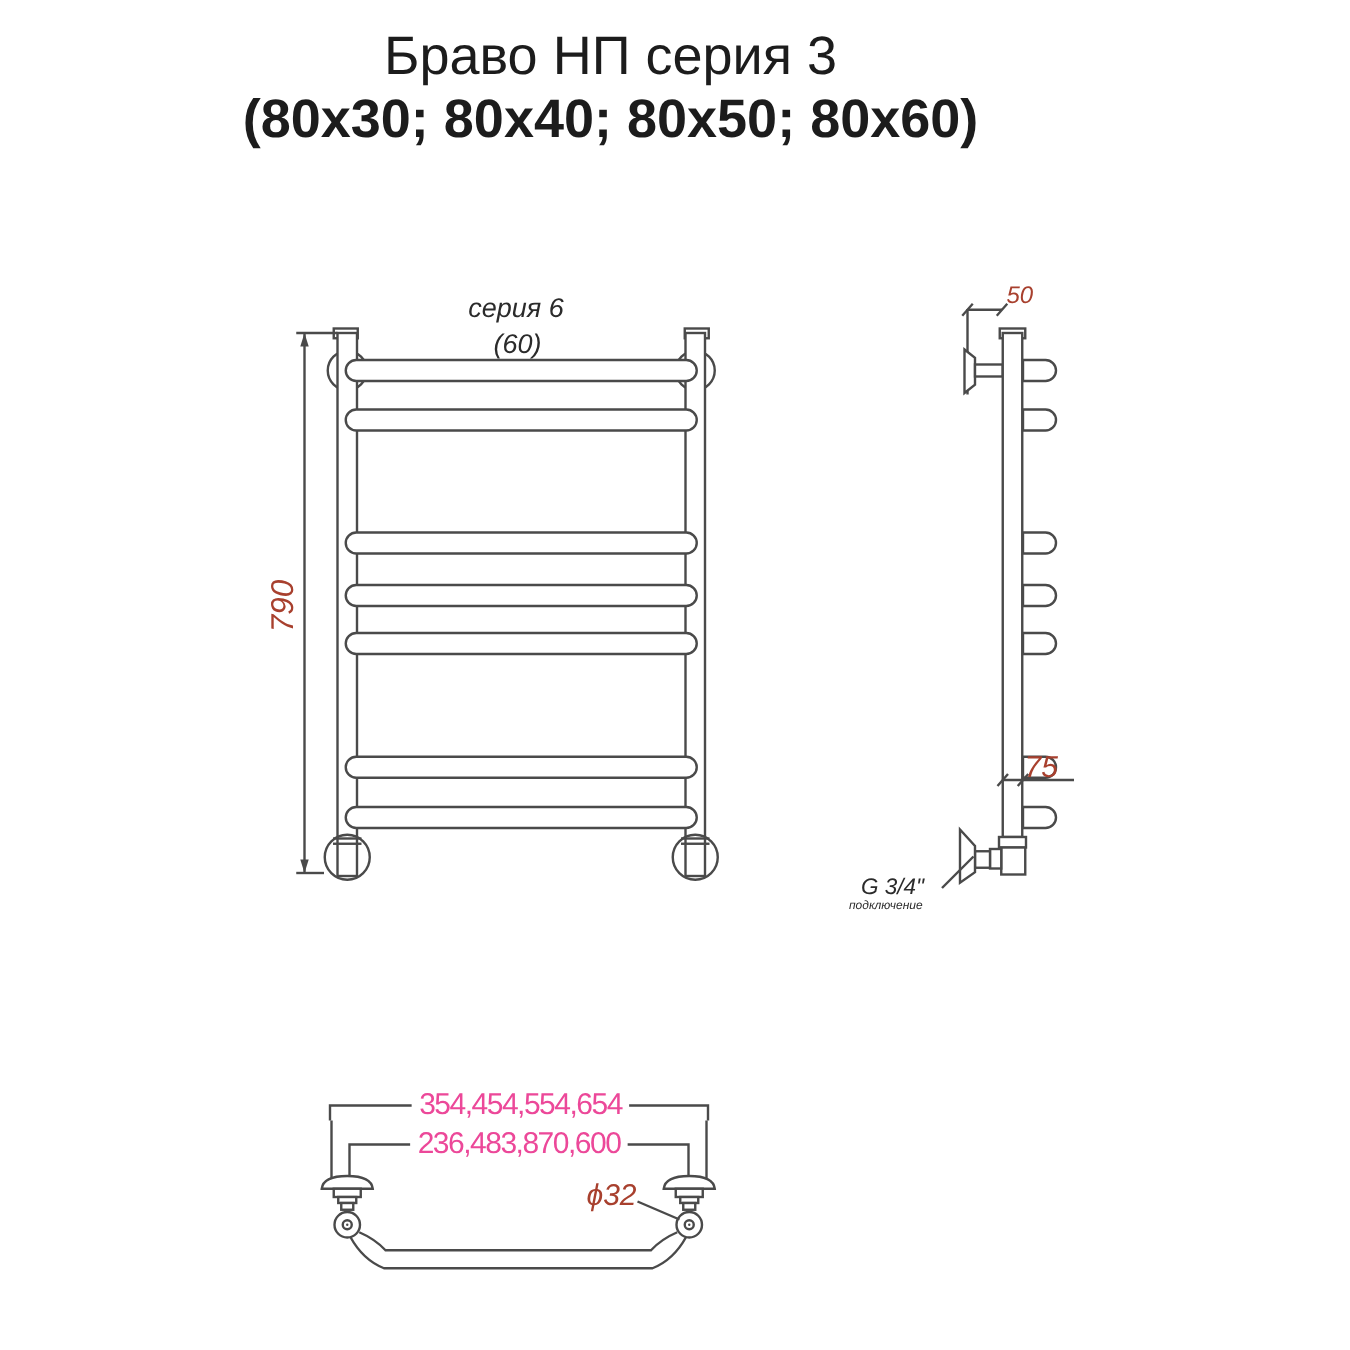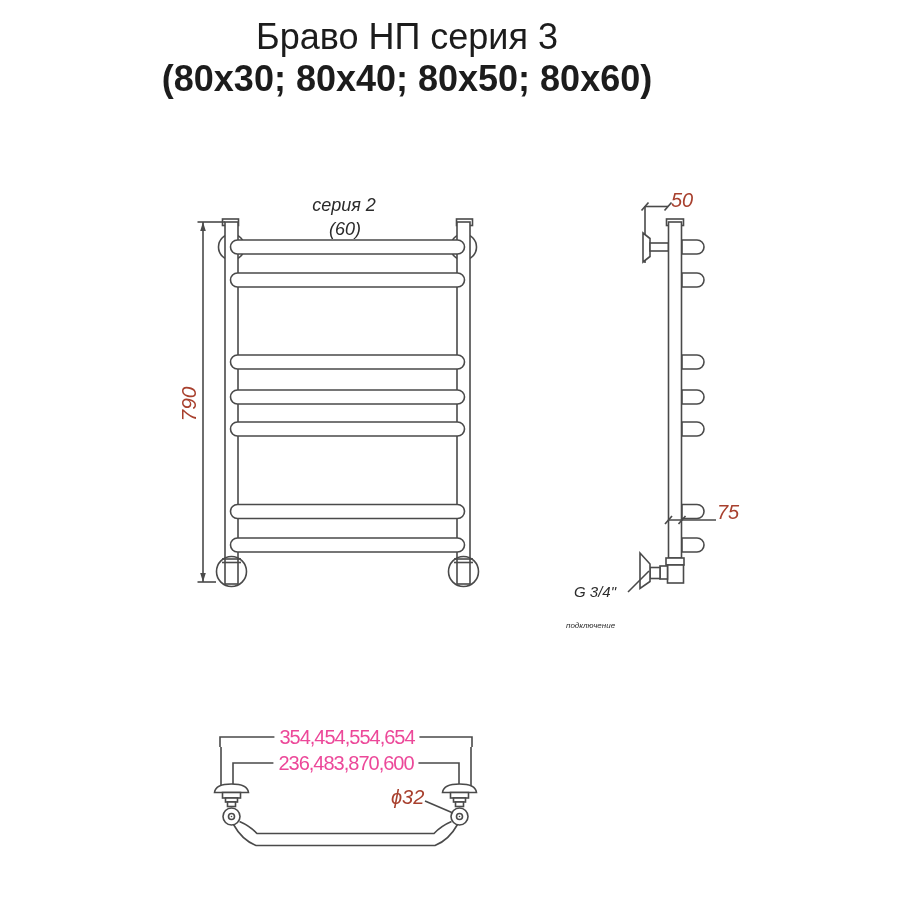--- a/index.html
+++ b/index.html
@@ -143,28 +143,28 @@
       <circle cx="459.5" cy="816.5" r="3"></circle>
       <circle cx="459.5" cy="816.5" r="0.8" fill="#4a4a4a" stroke="none"></circle>
 
       <line x1="425" y1="801" x2="453" y2="813"></line>
     </g>
   </svg>
 
   <div class="lbl title-line" style="top:16px;">Браво НП серия 3</div>
   <div class="lbl title-line" style="top:58px;font-weight:bold;">(80x30; 80x40; 80x50; 80x60)</div>
 
-  <div class="lbl cad-italic" style="left:344px;top:195px;font-size:18px;transform:translateX(-50%);">серия 2</div>
+  <div class="lbl cad-italic" style="left:344px;top:195px;font-size:18px;transform:translateX(-50%);">серия 6</div>
   <div class="lbl cad-italic" style="left:345px;top:219px;font-size:18px;transform:translateX(-50%);">(60)</div>
 
   <div class="lbl dim-red" style="left:189px;top:404px;font-size:21px;transform:translate(-50%,-50%) rotate(-90deg);">790</div>
 
-  <div class="lbl dim-red" style="left:671px;top:189px;font-size:20px;">50</div>
-  <div class="lbl dim-red" style="left:717px;top:501px;font-size:20px;">75</div>
+  <div class="lbl dim-red" style="left:671px;top:189px;font-size:16px;">50</div>
+  <div class="lbl dim-red" style="left:683px;top:501px;font-size:20px;">75</div>
 
   <div class="lbl cad-italic" style="left:574px;top:583px;font-size:15px;">G 3/4"</div>
-  <div class="lbl cad-italic" style="left:566px;top:599px;font-size:8px;margin-top:22px;">подключение</div>
+  <div class="lbl cad-italic" style="left:566px;top:599px;font-size:8px;">подключение</div>
 
   <div class="lbl dim-black" style="left:347px;top:737px;">354,454,554,654</div>
   <div class="lbl dim-black" style="left:346px;top:763px;">236,483,870,600</div>
 
   <div class="lbl dim-red" style="left:391px;top:786px;font-size:20px;">ϕ32</div>
 </div>
 
 </body></html>

